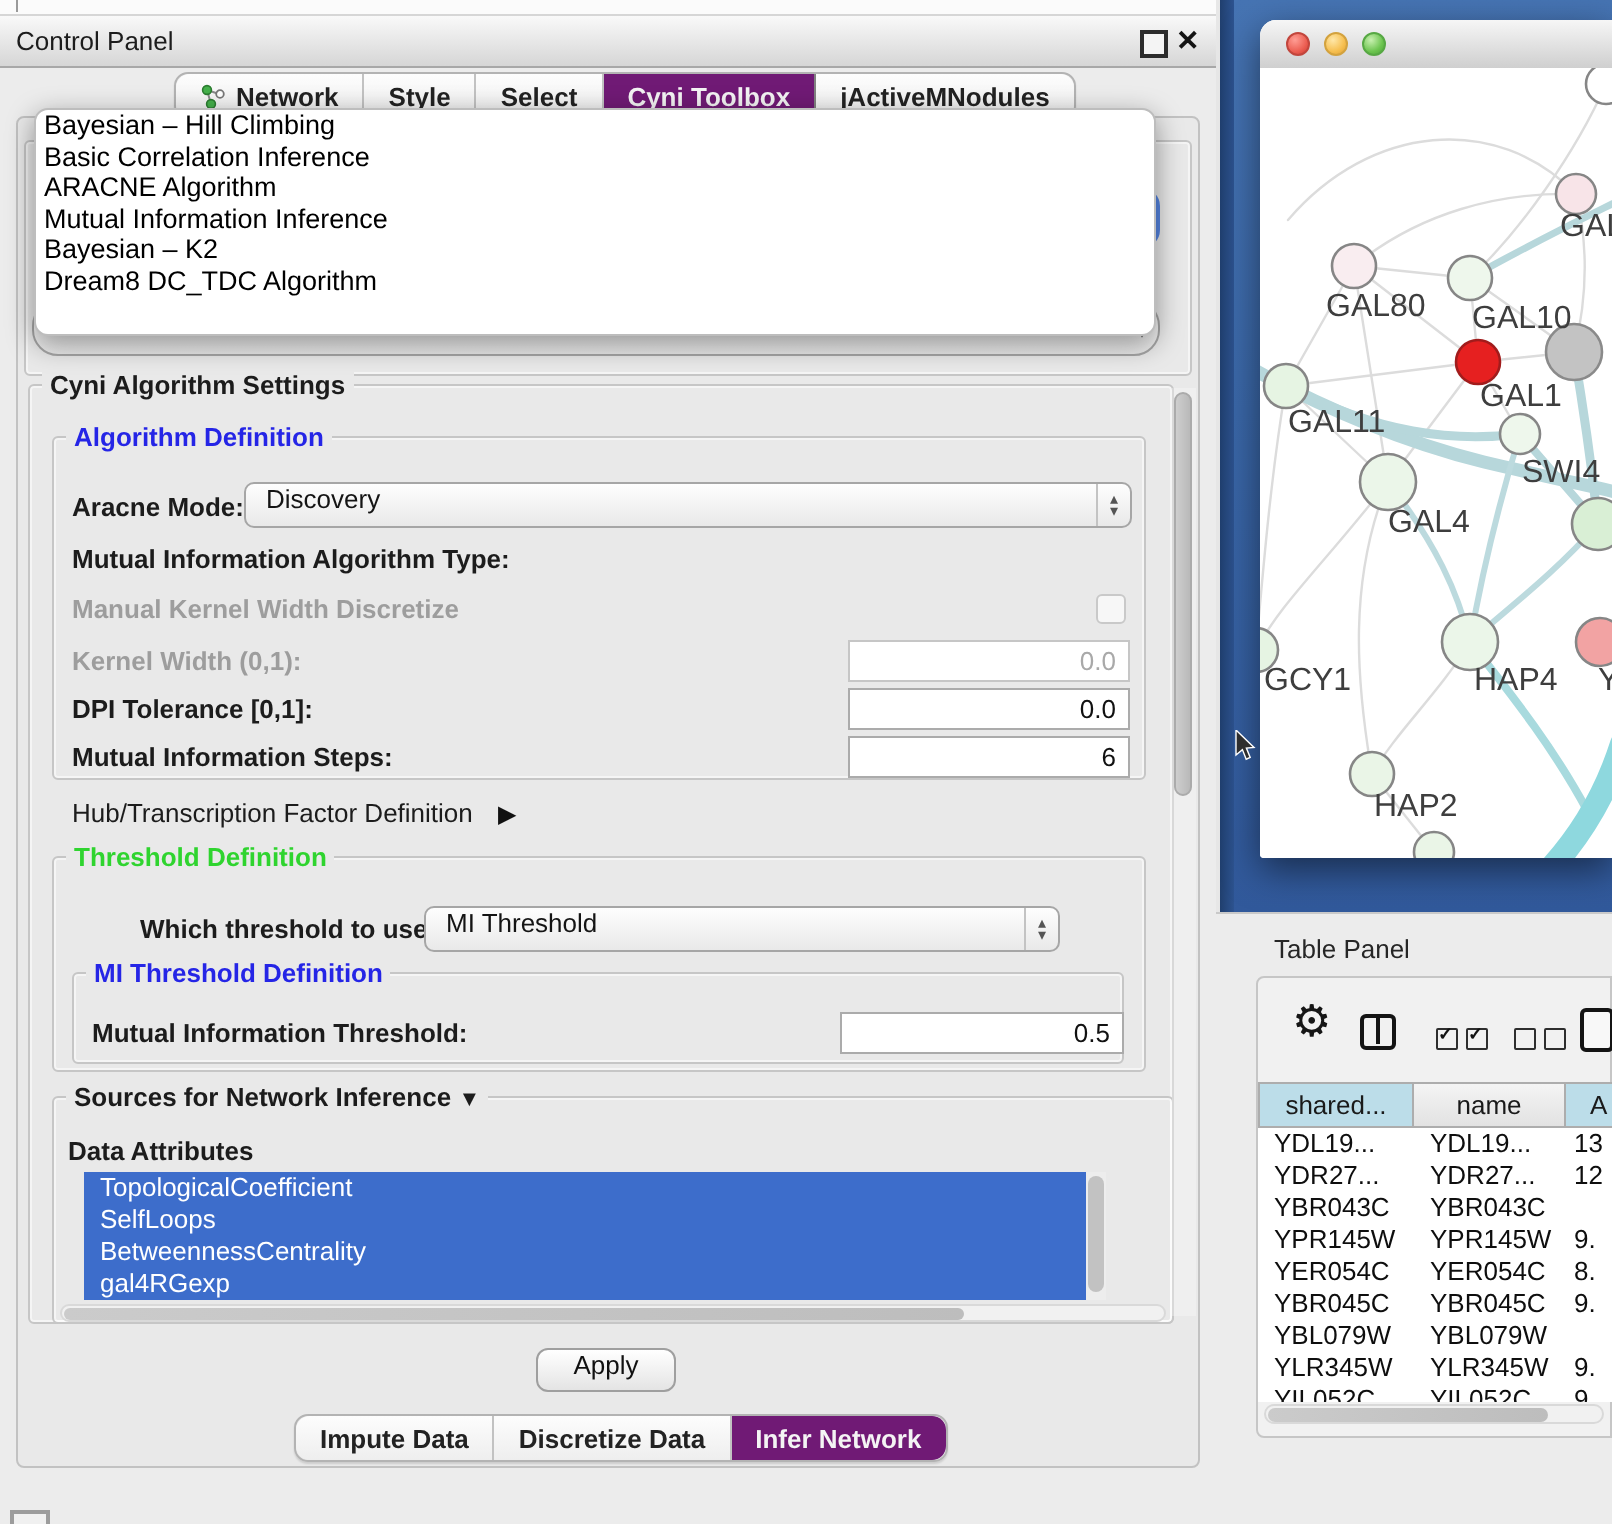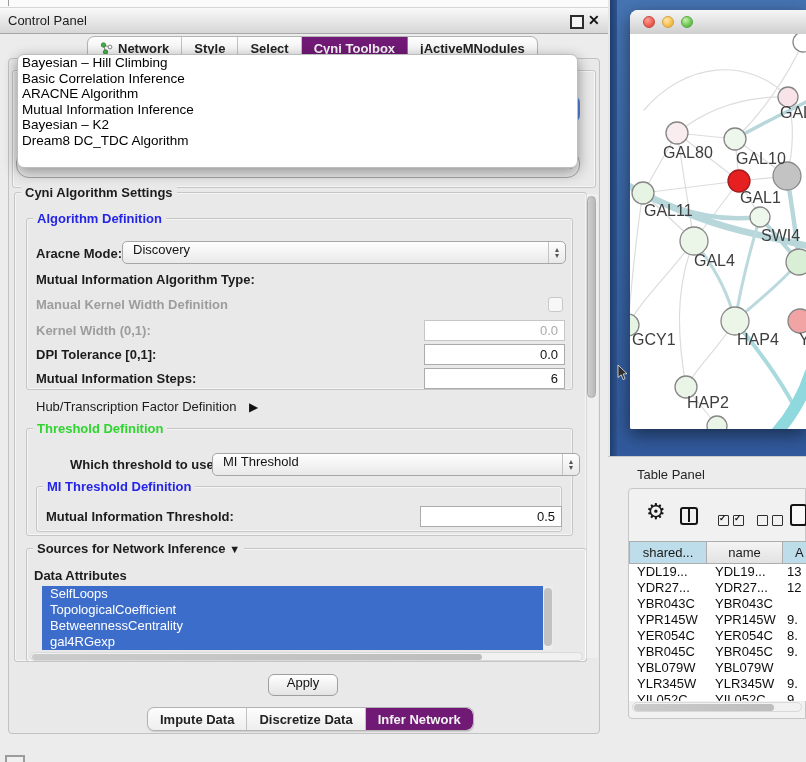--- a/index.html
+++ b/index.html
@@ -115,63 +115,63 @@
     </div>
 
     <div class="abs lbl" style="left:36px;top:246px">Aracne Mode:</div>
     <div class="combo" style="left:122px;top:241px;width:444px">
       <span class="ctext">Discovery</span>
       <span class="stepper"></span>
     </div>
 
     <div class="abs lbl" style="left:36px;top:272px">Mutual Information Algorithm Type:</div>
 
-    <div class="abs lbl dis" style="left:36px;top:297px">Manual Kernel Width Definition</div>
+    <div class="abs lbl dis" style="left:36px;top:297px">Manual Kernel Width Discretize</div>
     <div class="abs" style="left:548px;top:297px;width:13px;height:13px;background:#f7f7f7;border:1px solid #c9c9c9;border-radius:3px"></div>
 
     <div class="abs lbl dis" style="left:36px;top:323px">Kernel Width (0,1):</div>
     <div class="tfield dis" style="left:424px;top:320px;width:141px;height:21px">0.0</div>
 
     <div class="abs lbl" style="left:36px;top:347px">DPI Tolerance [0,1]:</div>
     <div class="tfield" style="left:424px;top:344px;width:141px;height:21px">0.0</div>
 
     <div class="abs lbl" style="left:36px;top:371px">Mutual Information Steps:</div>
     <div class="tfield" style="left:424px;top:368px;width:141px;height:21px">6</div>
 
     <div class="abs" style="left:36px;top:399px;font:13px 'Liberation Sans',sans-serif;color:#1c1c1c">
       <span>Hub/Transcription Factor Definition</span>
       <span style="margin-left:9px;font-size:12px;color:#111">▶</span>
     </div>
 
     <div class="fs" style="left:26px;top:428px;width:545px;height:106px">
       <span class="leg" style="left:6px;color:#2fd42f">Threshold Definition</span>
     </div>
     <div class="abs lbl" style="left:70px;top:457px">Which threshold to use:</div>
-    <div class="combo" style="left:212px;top:453px;width:368px">
+    <div class="combo" style="left:212px;top:453px;width:318px">
       <span class="ctext">MI Threshold</span>
       <span class="stepper"></span>
     </div>
 
     <div class="fs" style="left:36px;top:486px;width:524px;height:44px">
       <span class="leg" style="left:6px;color:#2525e6">MI Threshold Definition</span>
     </div>
     <div class="abs lbl" style="left:46px;top:509px">Mutual Information Threshold:</div>
     <div class="tfield" style="left:420px;top:506px;width:142px;height:21px">0.5</div>
 
     <div class="fs" style="left:26px;top:548px;width:559px;height:112px">
       <span class="leg" style="left:6px;color:#1c1c1c">
         <span>Sources for Network Inference</span>
         <span style="font-size:11px">▼</span>
       </span>
     </div>
     <div class="abs lbl" style="left:34px;top:568px">Data Attributes</div>
 
     <div class="abs" style="left:42px;top:586px;width:511px;height:64px;background:#fff;overflow:hidden">
+      <div class="attr-item" style="width:501px">TopologicalCoefficient</div>
       <div class="attr-item" style="width:501px">SelfLoops</div>
-      <div class="attr-item" style="width:501px">TopologicalCoefficient</div>
       <div class="attr-item" style="width:501px">BetweennessCentrality</div>
       <div class="attr-item" style="width:501px">gal4RGexp</div>
       <div style="position:absolute;right:0;top:0;width:10px;height:64px;background:#ededed"></div>
       <div style="position:absolute;right:1px;top:2px;width:8px;height:58px;background:#c2c2c2;border-radius:4px"></div>
     </div>
 
     <div class="scroll-track" style="left:30px;top:652px;width:553px;height:9px"></div>
     <div class="scroll-thumb" style="left:32px;top:653.5px;width:450px;height:6px"></div>
 
     <div class="abs" style="left:586px;top:194px;width:12px;height:464px;background:#efefef;border-left:1px solid #d8d8d8;box-sizing:border-box"></div>

